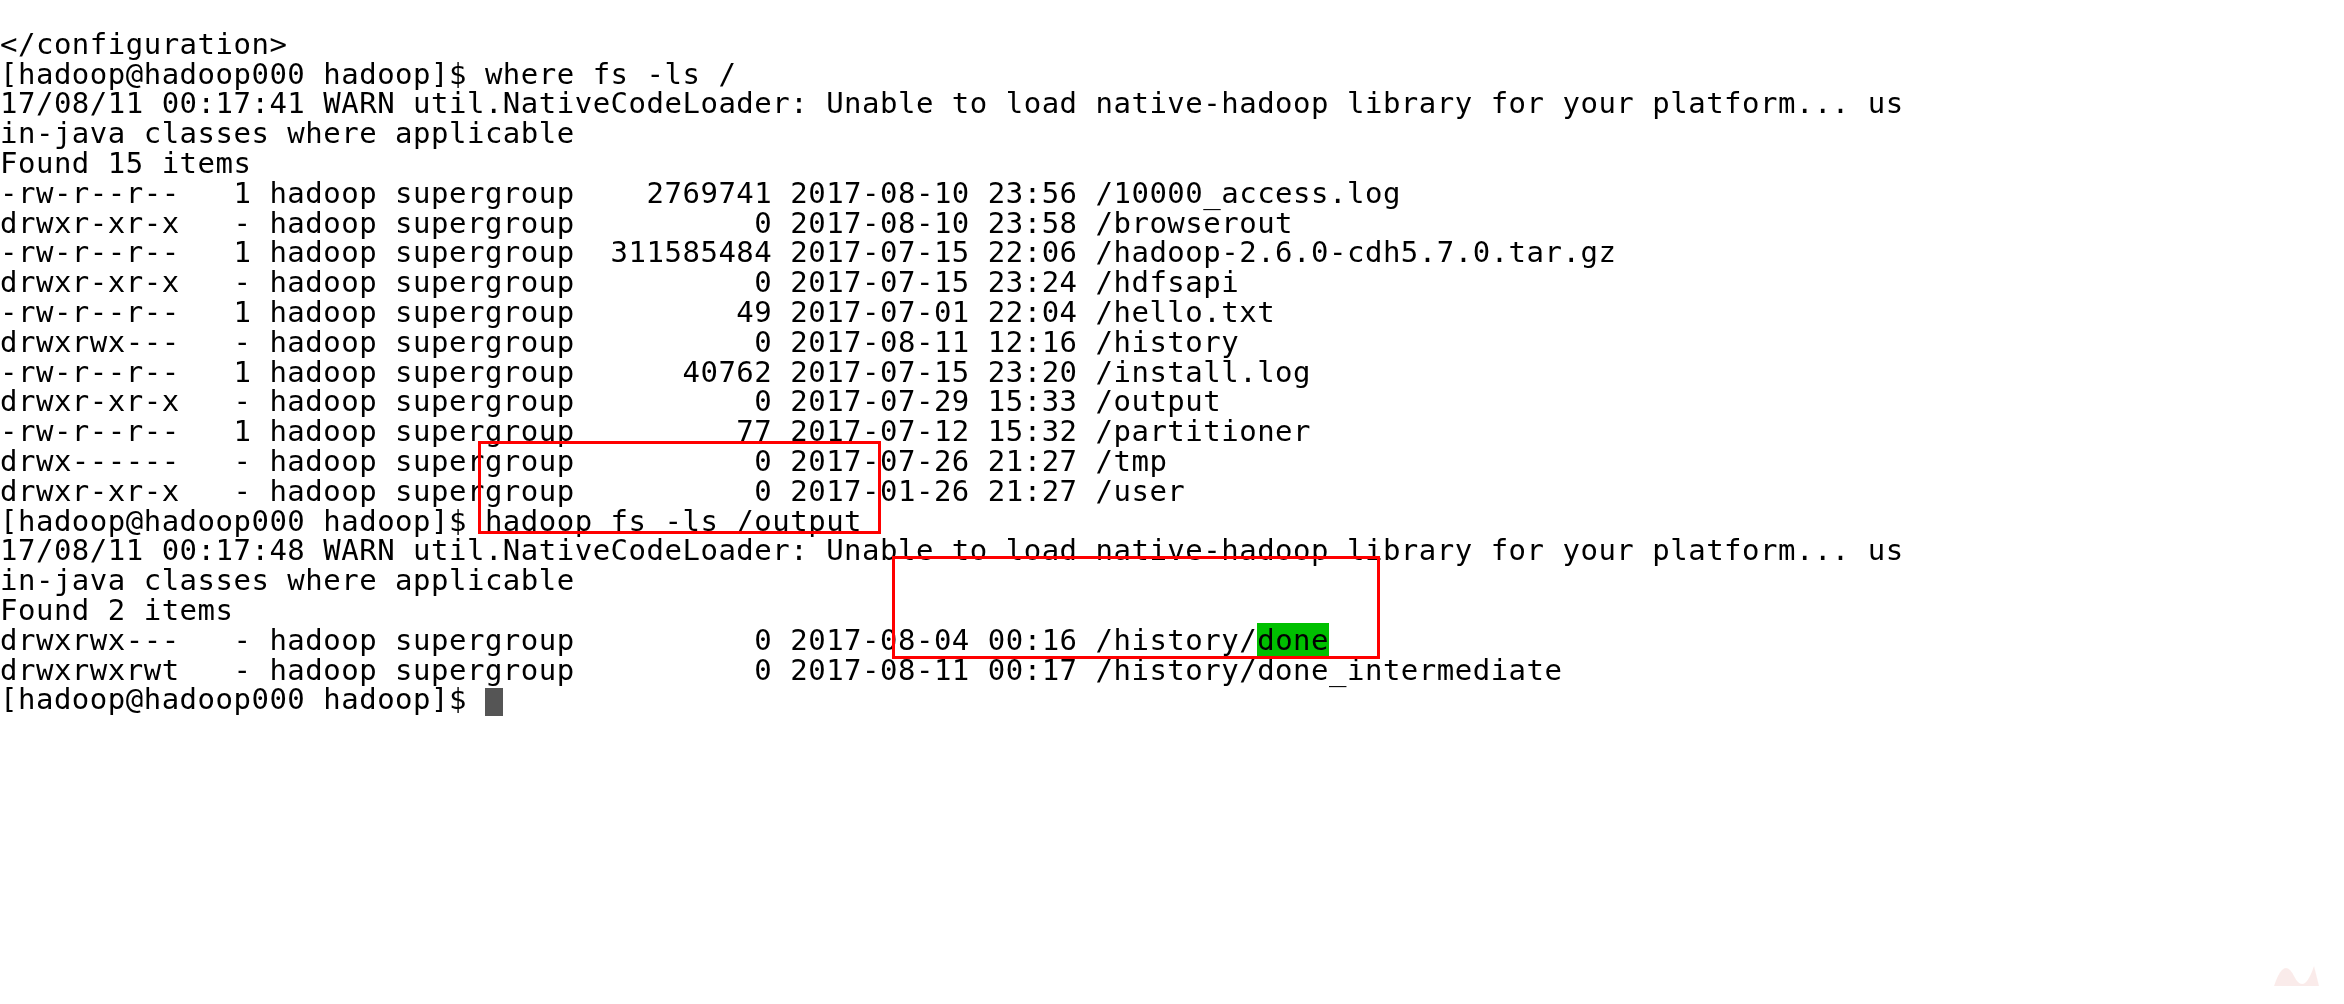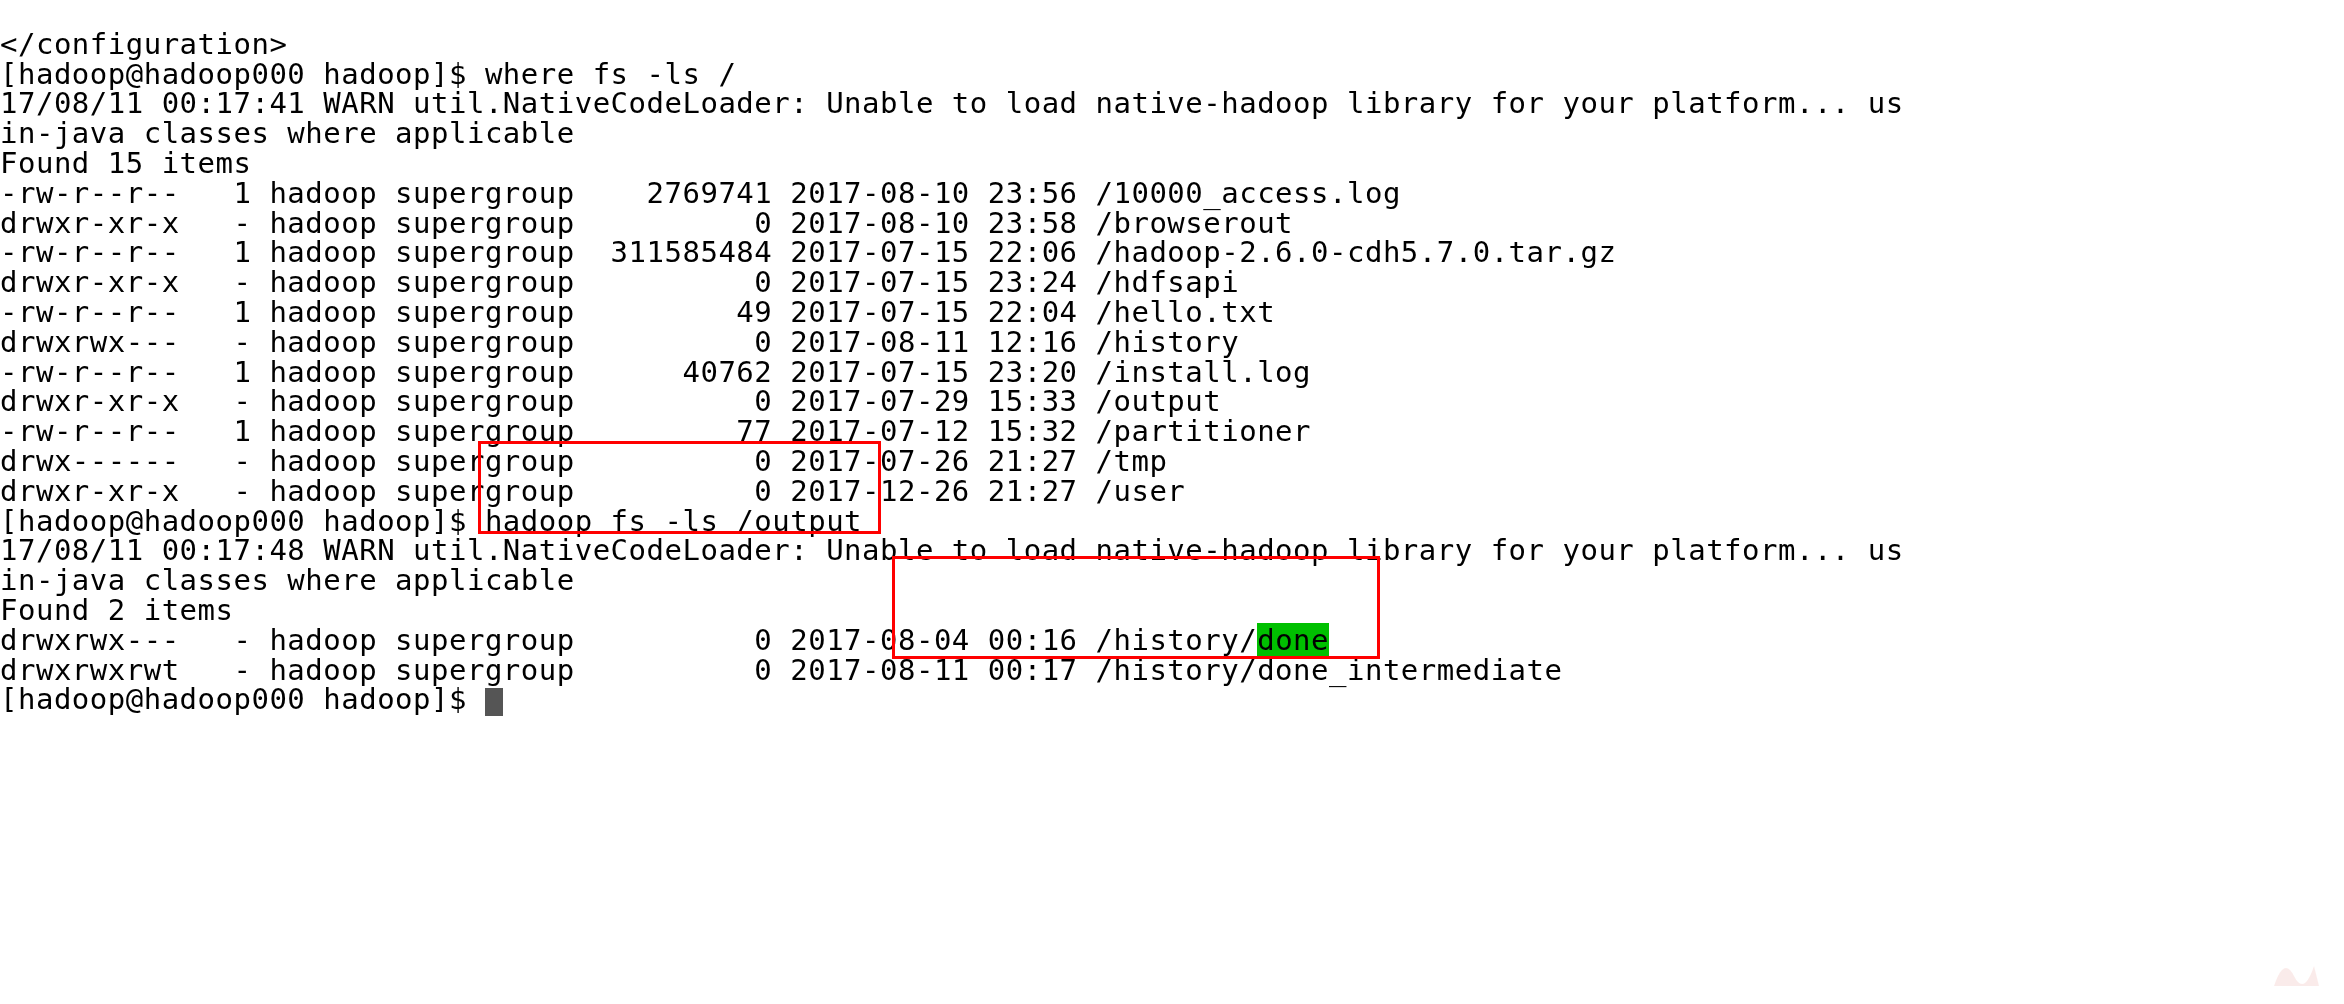--- a/index.html
+++ b/index.html
@@ -50,27 +50,27 @@
 <div class="terminal">
 <span>&lt;/configuration&gt;</span>
 <span>[hadoop@hadoop000 hadoop]$ </span><span>where fs -ls /</span>
 <span>17/08/11 00:17:41 WARN util.NativeCodeLoader: Unable to load native-hadoop library for your platform... us</span>
 <span>in-java classes where applicable</span>
 <span>Found 15 items</span>
 <span>-rw-r--r--   1 hadoop supergroup    2769741 2017-08-10 23:56 /10000_access.log</span>
 <span>drwxr-xr-x   - hadoop supergroup          0 2017-08-10 23:58 /browserout</span>
 <span>-rw-r--r--   1 hadoop supergroup  311585484 2017-07-15 22:06 /hadoop-2.6.0-cdh5.7.0.tar.gz</span>
 <span>drwxr-xr-x   - hadoop supergroup          0 2017-07-15 23:24 /hdfsapi</span>
-<span>-rw-r--r--   1 hadoop supergroup         49 2017-07-15 22:04 /hello.txt</span>
+<span>-rw-r--r--   1 hadoop supergroup         49 2017-07-01 22:04 /hello.txt</span>
 <span>drwxrwx---   - hadoop supergroup          0 2017-08-11 12:16 /history</span>
 <span>-rw-r--r--   1 hadoop supergroup      40762 2017-07-15 23:20 /install.log</span>
 <span>drwxr-xr-x   - hadoop supergroup          0 2017-07-29 15:33 /output</span>
 <span>-rw-r--r--   1 hadoop supergroup         77 2017-07-12 15:32 /partitioner</span>
 <span>drwx------   - hadoop supergroup          0 2017-07-26 21:27 /tmp</span>
-<span>drwxr-xr-x   - hadoop supergroup          0 2017-12-26 21:27 /user</span>
+<span>drwxr-xr-x   - hadoop supergroup          0 2017-01-26 21:27 /user</span>
 <span>[hadoop@hadoop000 hadoop]$ </span><span>hadoop fs -ls /output</span>
 <span>17/08/11 00:17:48 WARN util.NativeCodeLoader: Unable to load native-hadoop library for your platform... us</span>
 <span>in-java classes where applicable</span>
 <span>Found 2 items</span>
 <span>drwxrwx---   - hadoop supergroup          0 2017-08-04 00:16 /history/</span><span class="highlight-green"><span>d</span></span><span class="highlight-green">one</span>
 <span>drwxrwxrwt   - hadoop supergroup          0 2017-08-11 00:17 /history/done_intermediate</span>
 <span>[hadoop@hadoop000 hadoop]$ </span><span class="cursor"></span>
 </div>
 
 <div class="redbox" style="left:478px;top:441px;width:403px;height:93px;"></div>

